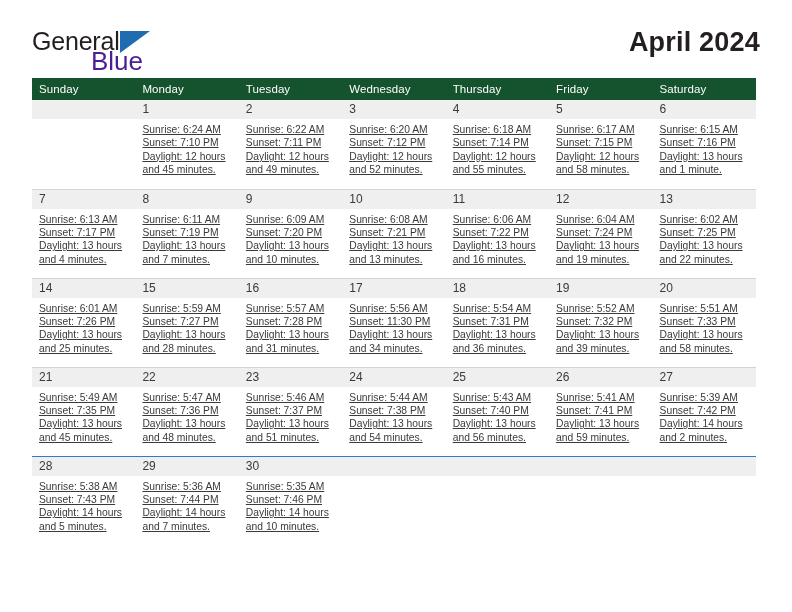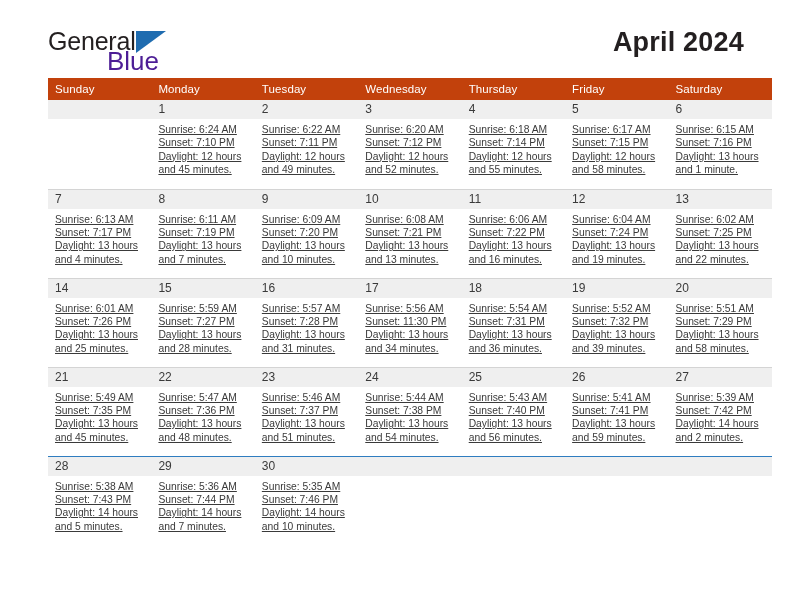--- a/index.html
+++ b/index.html
@@ -9,21 +9,21 @@
     height: 612px;
     background: #ffffff;
     font-family: "Liberation Sans", sans-serif;
     overflow: hidden;
   }
 
   .page {
     position: relative;
     width: 792px;
     height: 612px;
-    padding: 0 48px;
+    padding: 0 32px;
   }
 
   
   .topbar {
     display: flex;
     justify-content: space-between;
     align-items: flex-start;
     padding-top: 26px;
     height: 78px;
   }
@@ -75,21 +75,21 @@
   }
 
   
   .calendar {
     width: 724px;
     border-collapse: collapse;
     table-layout: fixed;
   }
 
   .calendar th {
-    background: #c2410c;
+    background: #14532d;
     color: #ffffff;
     font-size: 11.5px;
     font-weight: normal;
     text-align: left;
     padding: 5px 0 5px 7px;
     height: 21px;
     letter-spacing: 0.1px;
   }
 
   .calendar td {
@@ -330,21 +330,21 @@
               <div>Sunrise: 5:52 AM</div>
               <div>Sunset: 7:32 PM</div>
               <div>Daylight: 13 hours</div>
               <div>and 39 minutes.</div>
             </div>
           </td>
           <td>
             <div class="daynum">20</div>
             <div class="info">
               <div>Sunrise: 5:51 AM</div>
-              <div>Sunset: 7:29 PM</div>
+              <div>Sunset: 7:33 PM</div>
               <div>Daylight: 13 hours</div>
               <div>and 58 minutes.</div>
             </div>
           </td>
         </tr>
         <tr class="week">
           <td>
             <div class="daynum">21</div>
             <div class="info">
               <div>Sunrise: 5:49 AM</div>

